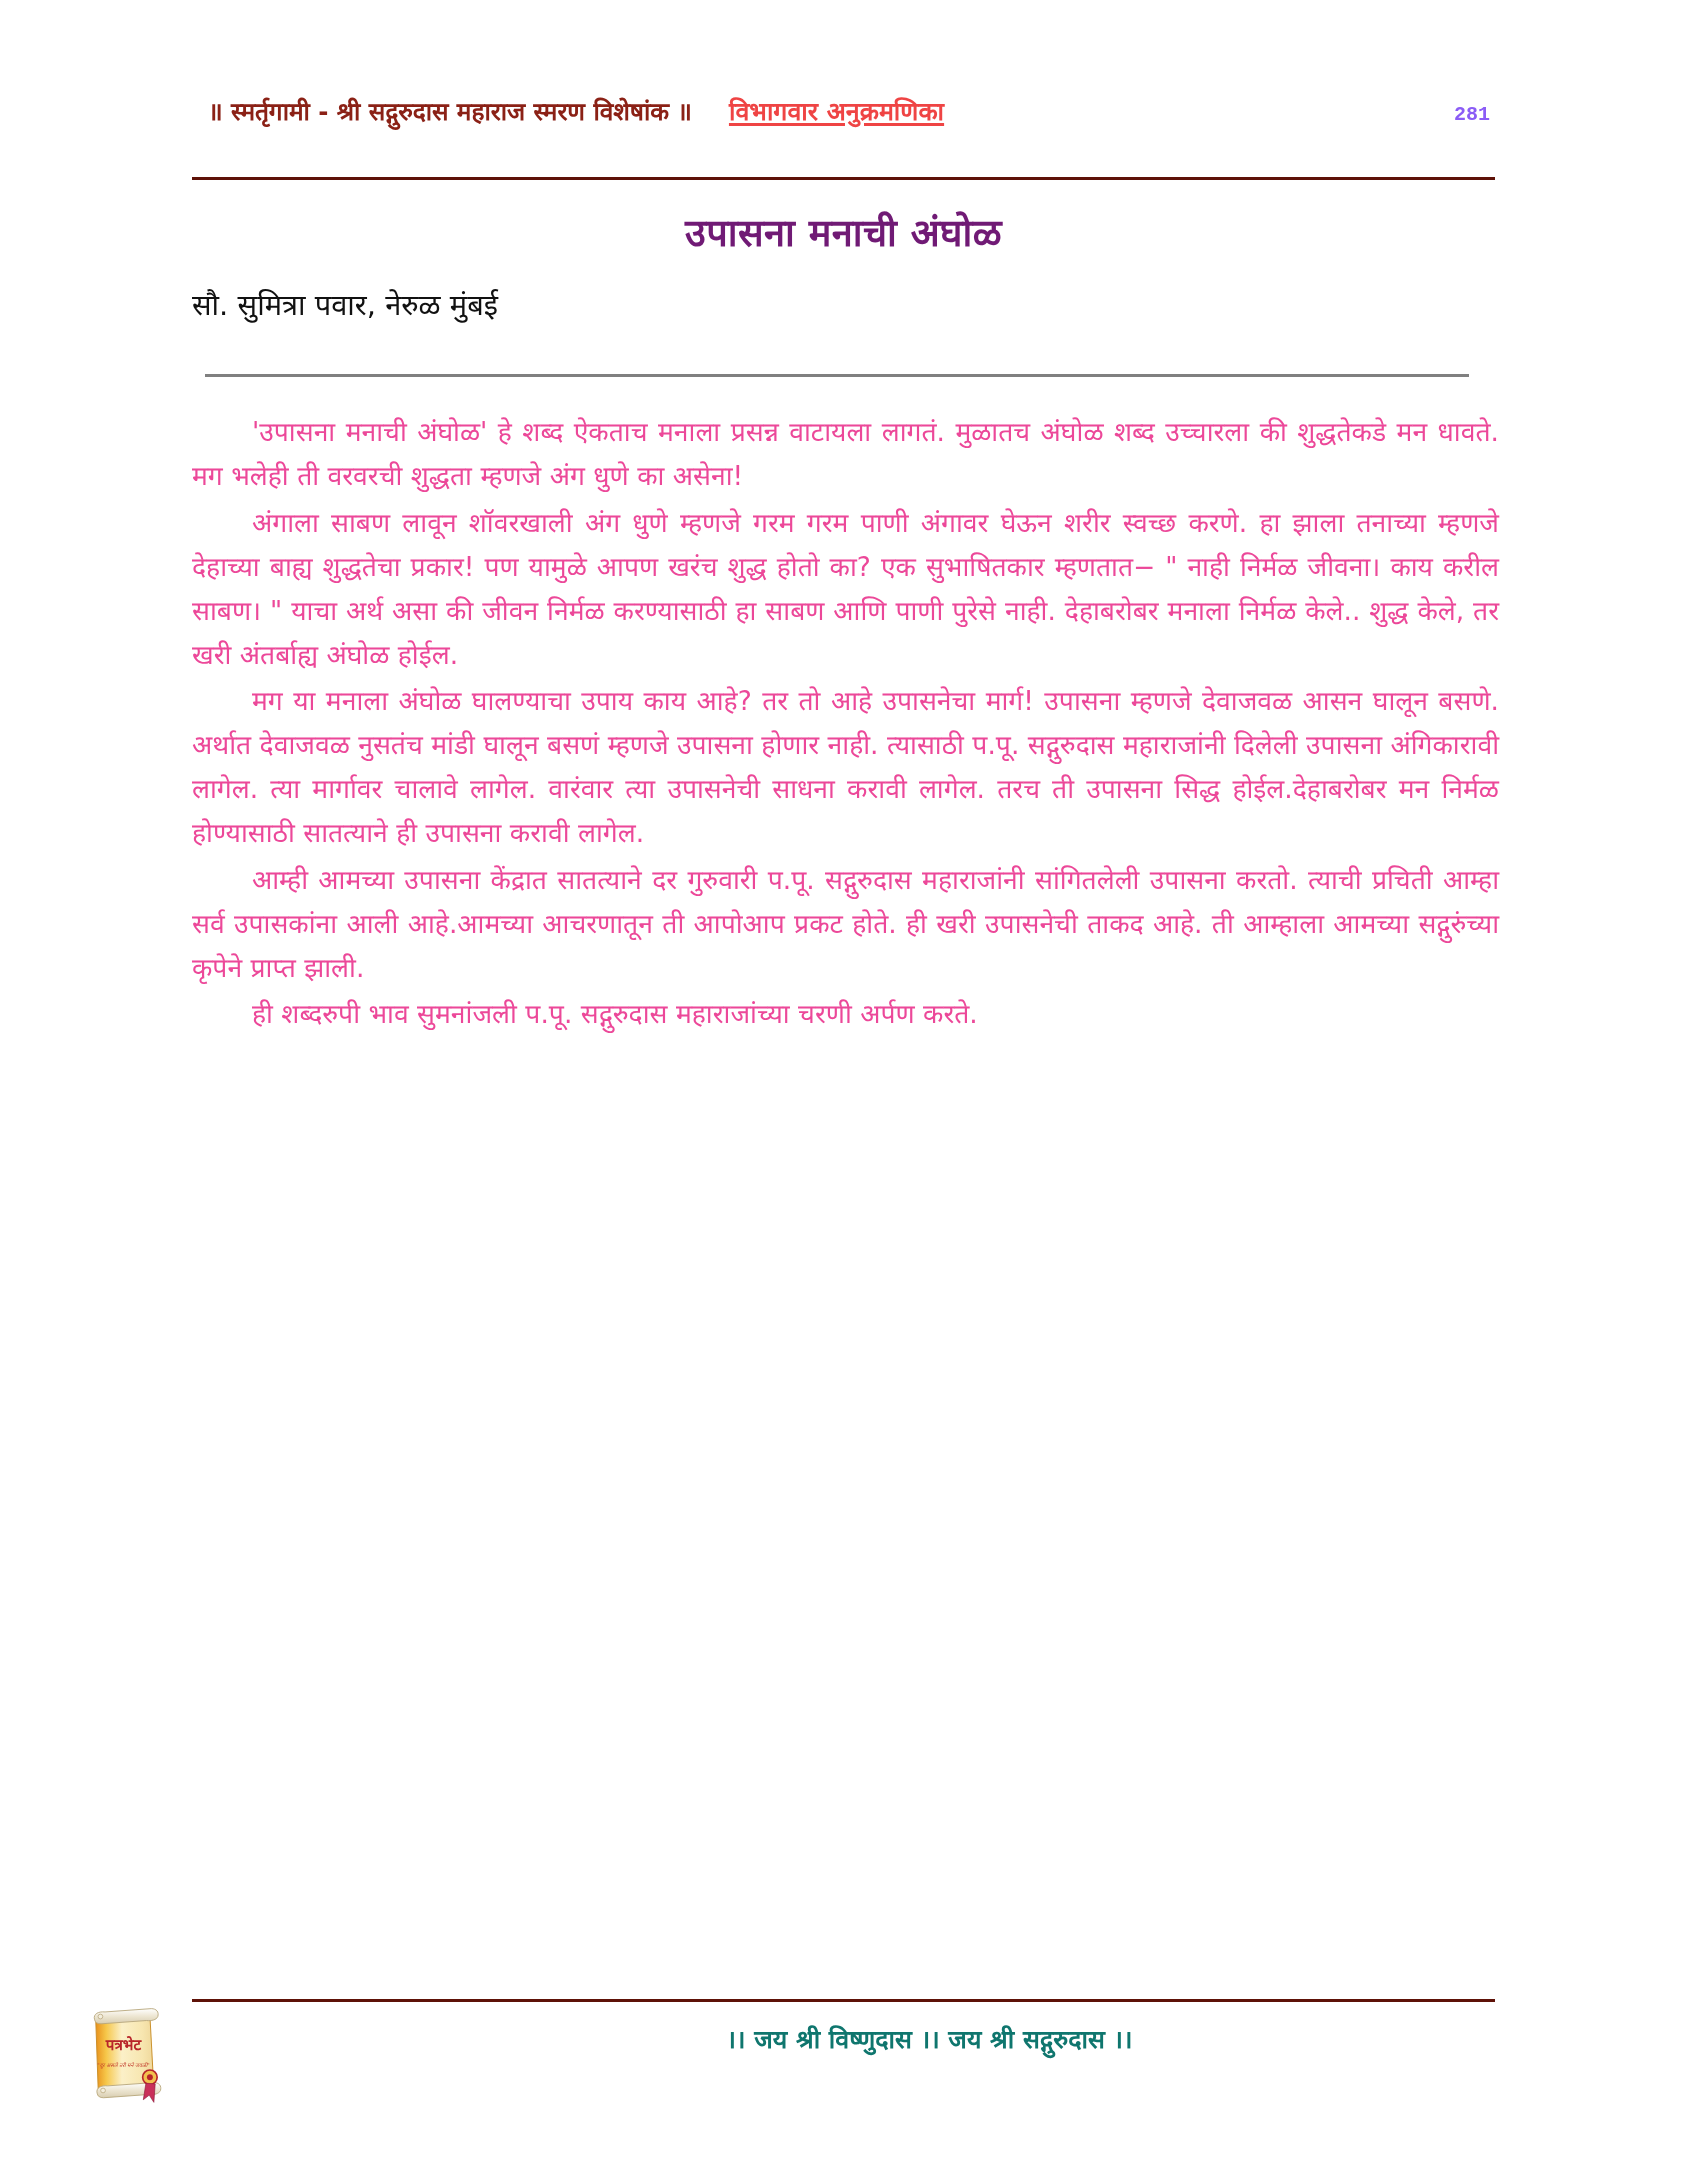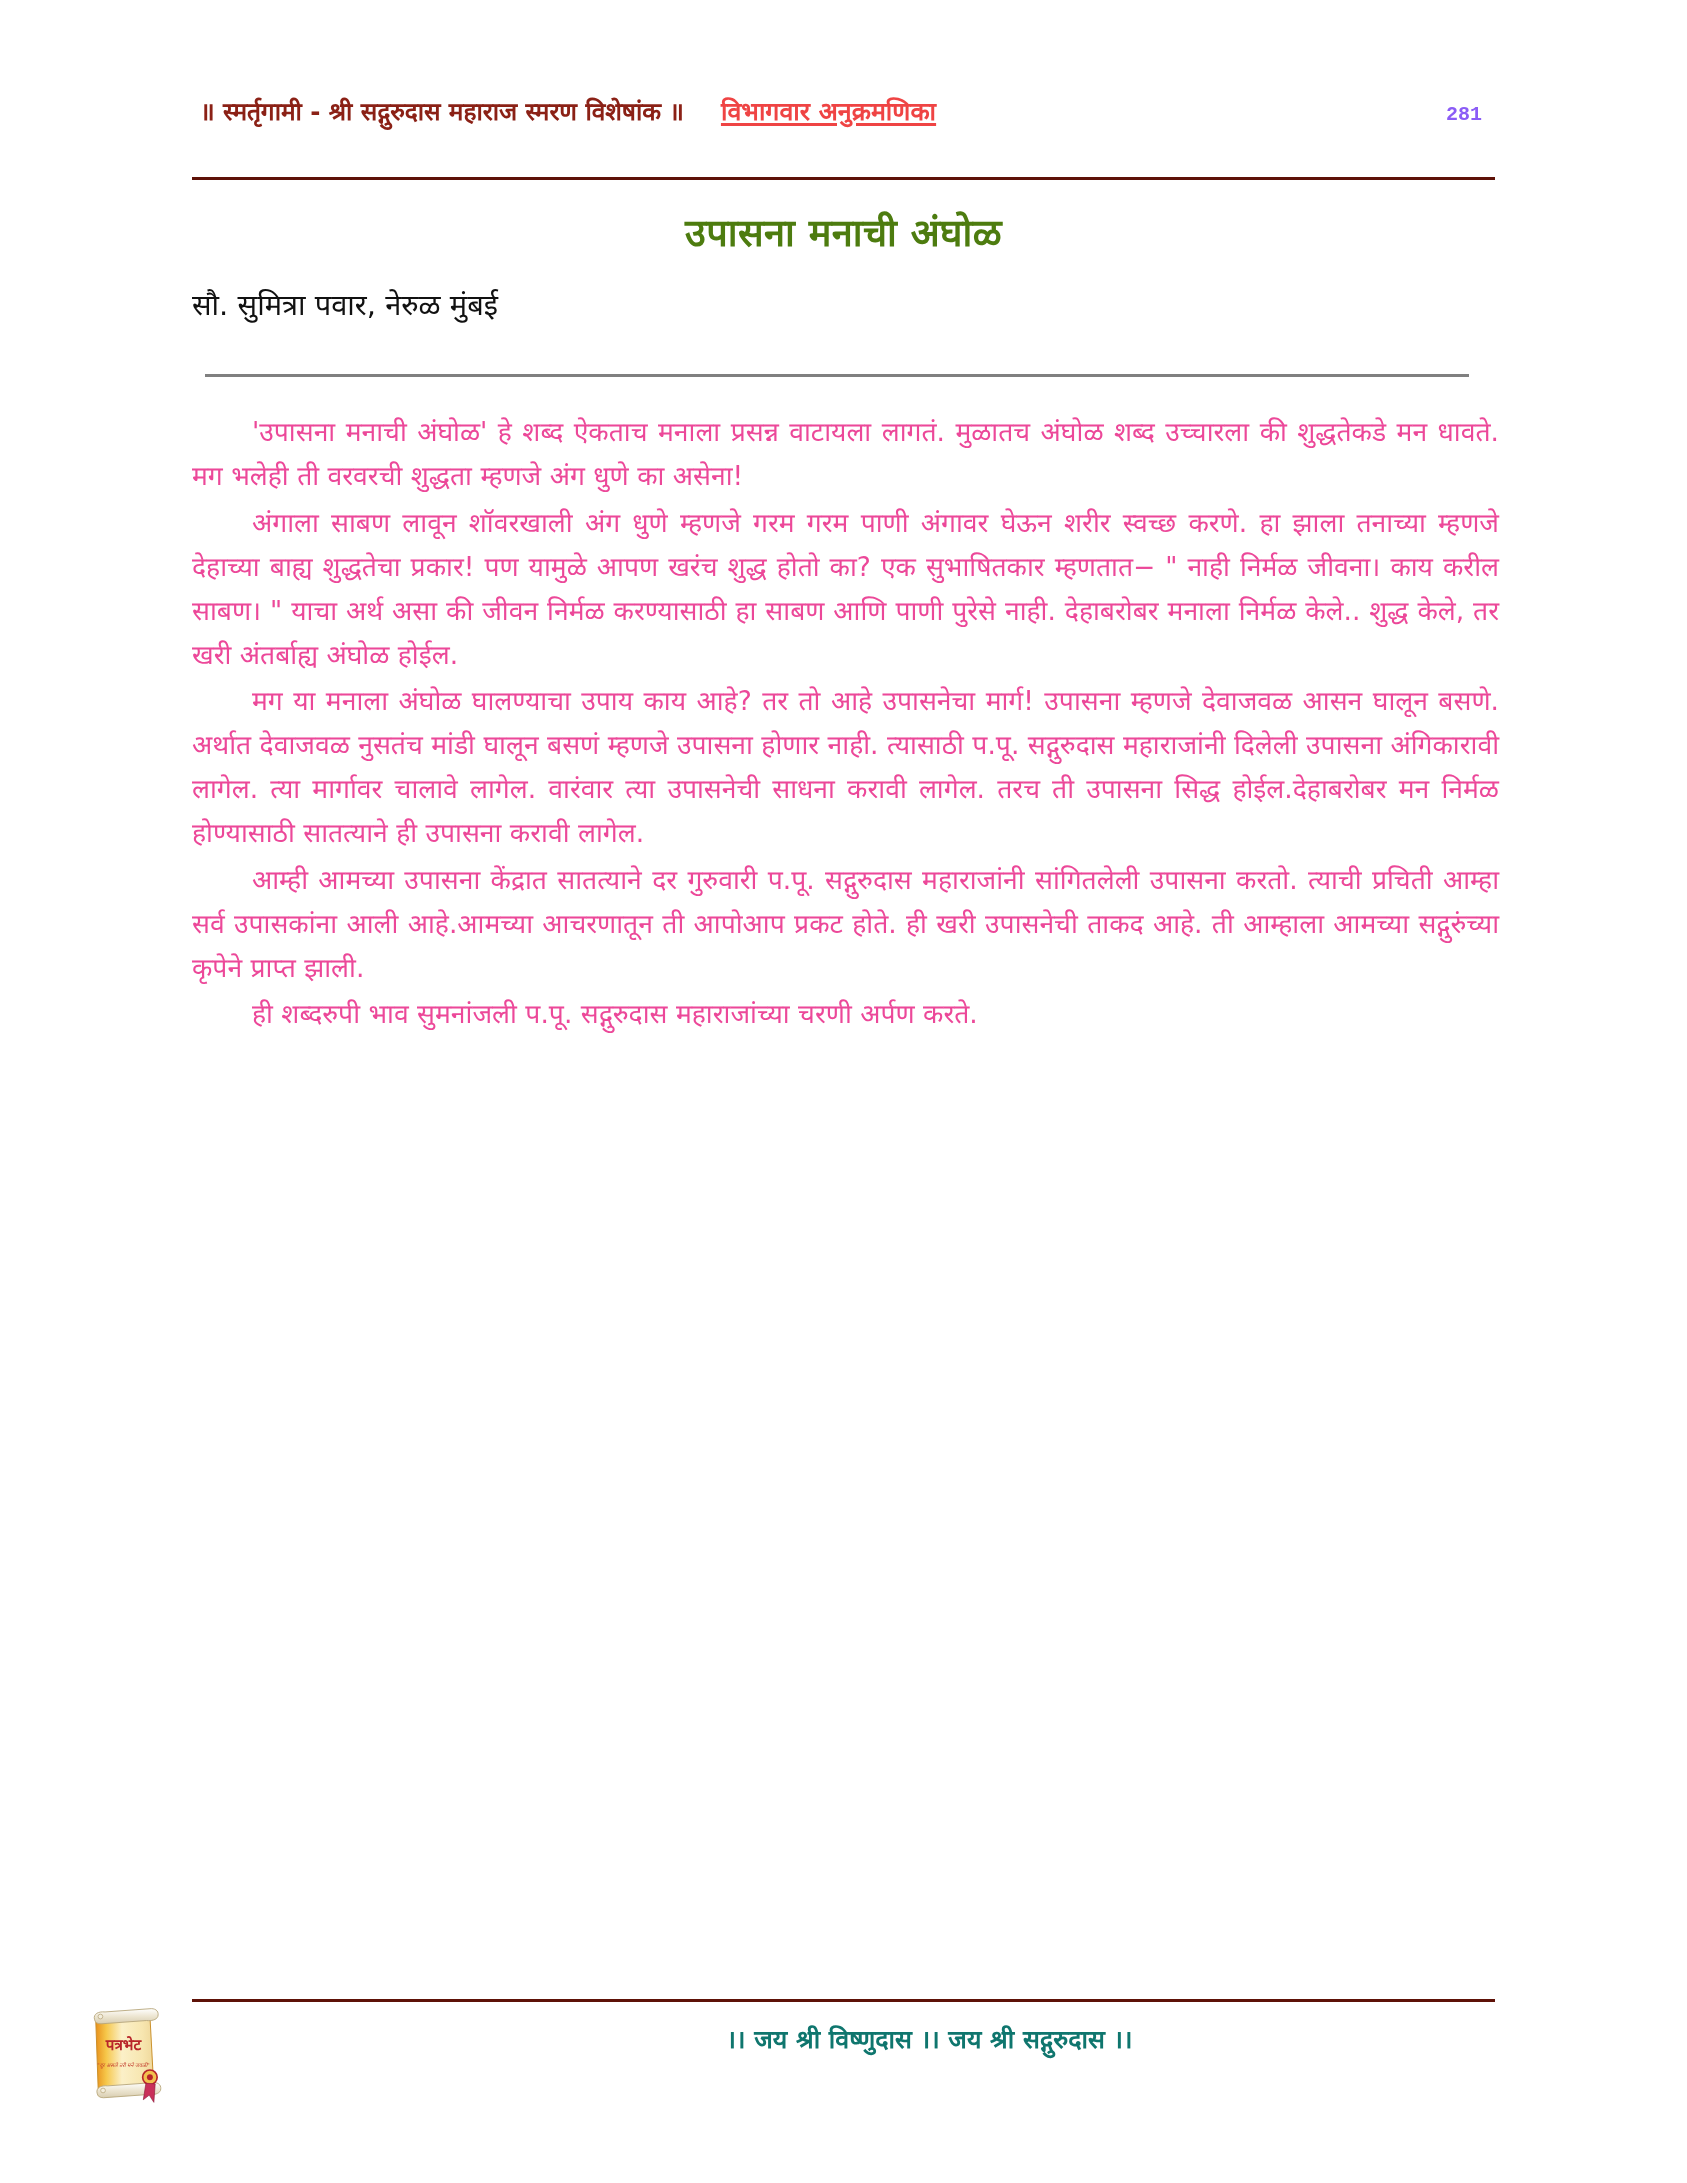--- a/index.html
+++ b/index.html
@@ -15,21 +15,21 @@
     width: 1687px;
     height: 2183px;
     background: #ffffff;
     box-sizing: border-box;
     overflow: hidden;
   }
 
   
   .header-row {
     position: absolute;
-    left: 200px;
+    left: 208px;
     top: 93px;
     width: 1303px;
     height: 53px;
     display: flex;
     align-items: baseline;
   }
   .header-left {
     font-family: "DejaVu Sans", sans-serif;
     font-size: 24.5px;
     font-weight: bold;
@@ -70,21 +70,21 @@
   
   .doc-title {
     position: absolute;
     left: 192px;
     top: 205px;
     width: 1303px;
     text-align: center;
     font-family: "DejaVu Sans", sans-serif;
     font-size: 38px;
     font-weight: bold;
-    color: #4d7c0f;
+    color: #701a75;
     letter-spacing: 0.3px;
   }
 
   .doc-author {
     position: absolute;
     left: 192px;
     top: 284px;
     width: 1280px;
     text-align: left;
     font-family: "DejaVu Sans", sans-serif;

